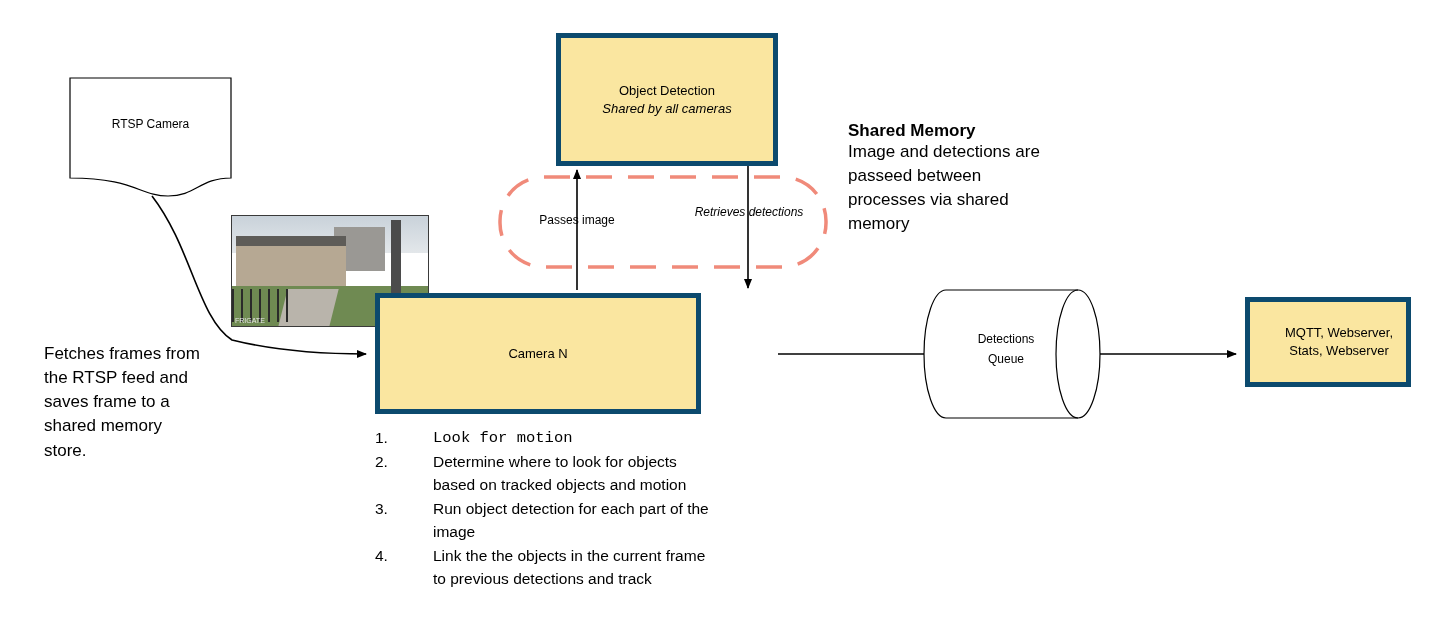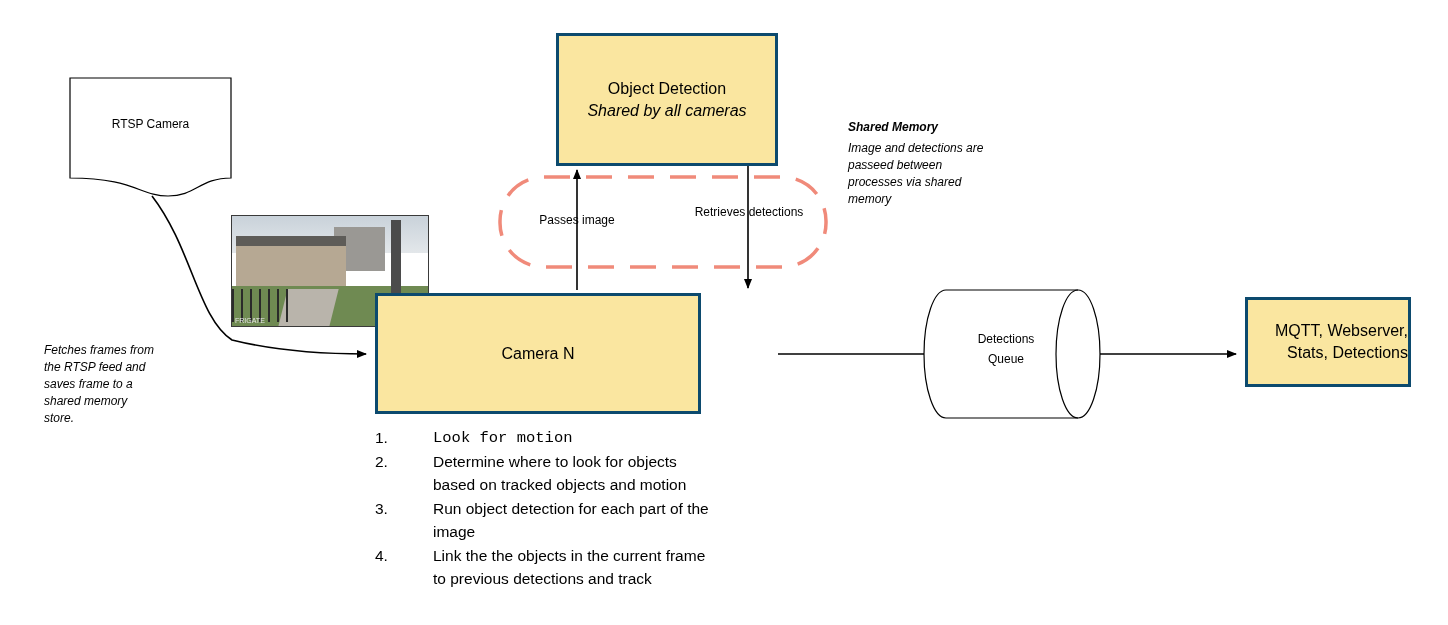--- a/index.html
+++ b/index.html
@@ -25,38 +25,37 @@
     width: 1448px;
     height: 625px;
     pointer-events: none;
   }
   .node {
     position: absolute;
     box-sizing: border-box;
   }
   .box {
     background: #fae6a0;
-    border: 3px solid #0c4a6e;
+    border: 5px solid #0c4a6e;
     display: flex;
     flex-direction: column;
     align-items: center;
     justify-content: center;
     text-align: center;
-    font-size: 16px;
+    font-size: 13px;
     line-height: 1.35;
   }
   .box .sub {
     font-style: italic;
   }
   .plain-text {
     position: absolute;
-    font-size: 12px;
+    font-size: 17px;
     line-height: 1.42;
     white-space: pre-line;
-    font-style: italic;
   }
   .label-center {
     position: absolute;
     font-size: 12px;
     line-height: 1.3;
     text-align: center;
   }
   .bold-title {
     font-weight: bold;
   }
@@ -199,21 +198,21 @@
   </div>
 
   <div class="plain-text bold-title" style="left:848px; top:119px; width:230px;">Shared Memory</div>
   <div class="plain-text" style="left:848px; top:140px; width:230px;">Image and detections are
 passeed between
 processes via shared
 memory</div>
 
   <div class="label-center" style="left:527px; top:213px; width:100px;text-align:center;">Passes
 image</div>
-  <div class="label-center" style="left:694px; top:205px; width:110px;">Retrieves
+  <div class="label-center" style="left:694px; top:205px; width:110px;font-style:italic;">Retrieves
 detections</div>
 
   <div class="node box" style="left:375px; top:293px; width:326px; height:121px;">
     <div>Camera N</div>
   </div>
 
   <div class="steps" style="left:375px; top:427px; width:400px;">
     <div class="step-row">
       <div class="step-num">1.</div>
       <div class="step-txt" style="white-space:pre-line;font-family:Liberation Mono, monospace;">Look for motion</div>
@@ -233,19 +232,19 @@
       <div class="step-txt" style="white-space:pre-line;">Link the the objects in the current frame
 to previous detections and track</div>
     </div>
   </div>
 
   <div class="label-center" style="left:946px; top:332px; width:120px;">Detections</div>
   <div class="label-center" style="left:946px; top:352px; width:120px;">Queue</div>
 
 
   <div class="node box" style="left:1245px; top:297px; width:166px; height:90px;">
-    <div style="text-align:right; width:100%; padding-left:22px; box-sizing:border-box;">
+    <div style="text-align:center; width:100%; padding-left:22px; box-sizing:border-box;">
       <div>MQTT, Webserver,</div>
-      <div>Stats, Detections</div>
+      <div>Stats, Webserver</div>
     </div>
   </div>
 
 </div>
 
 </body></html>

